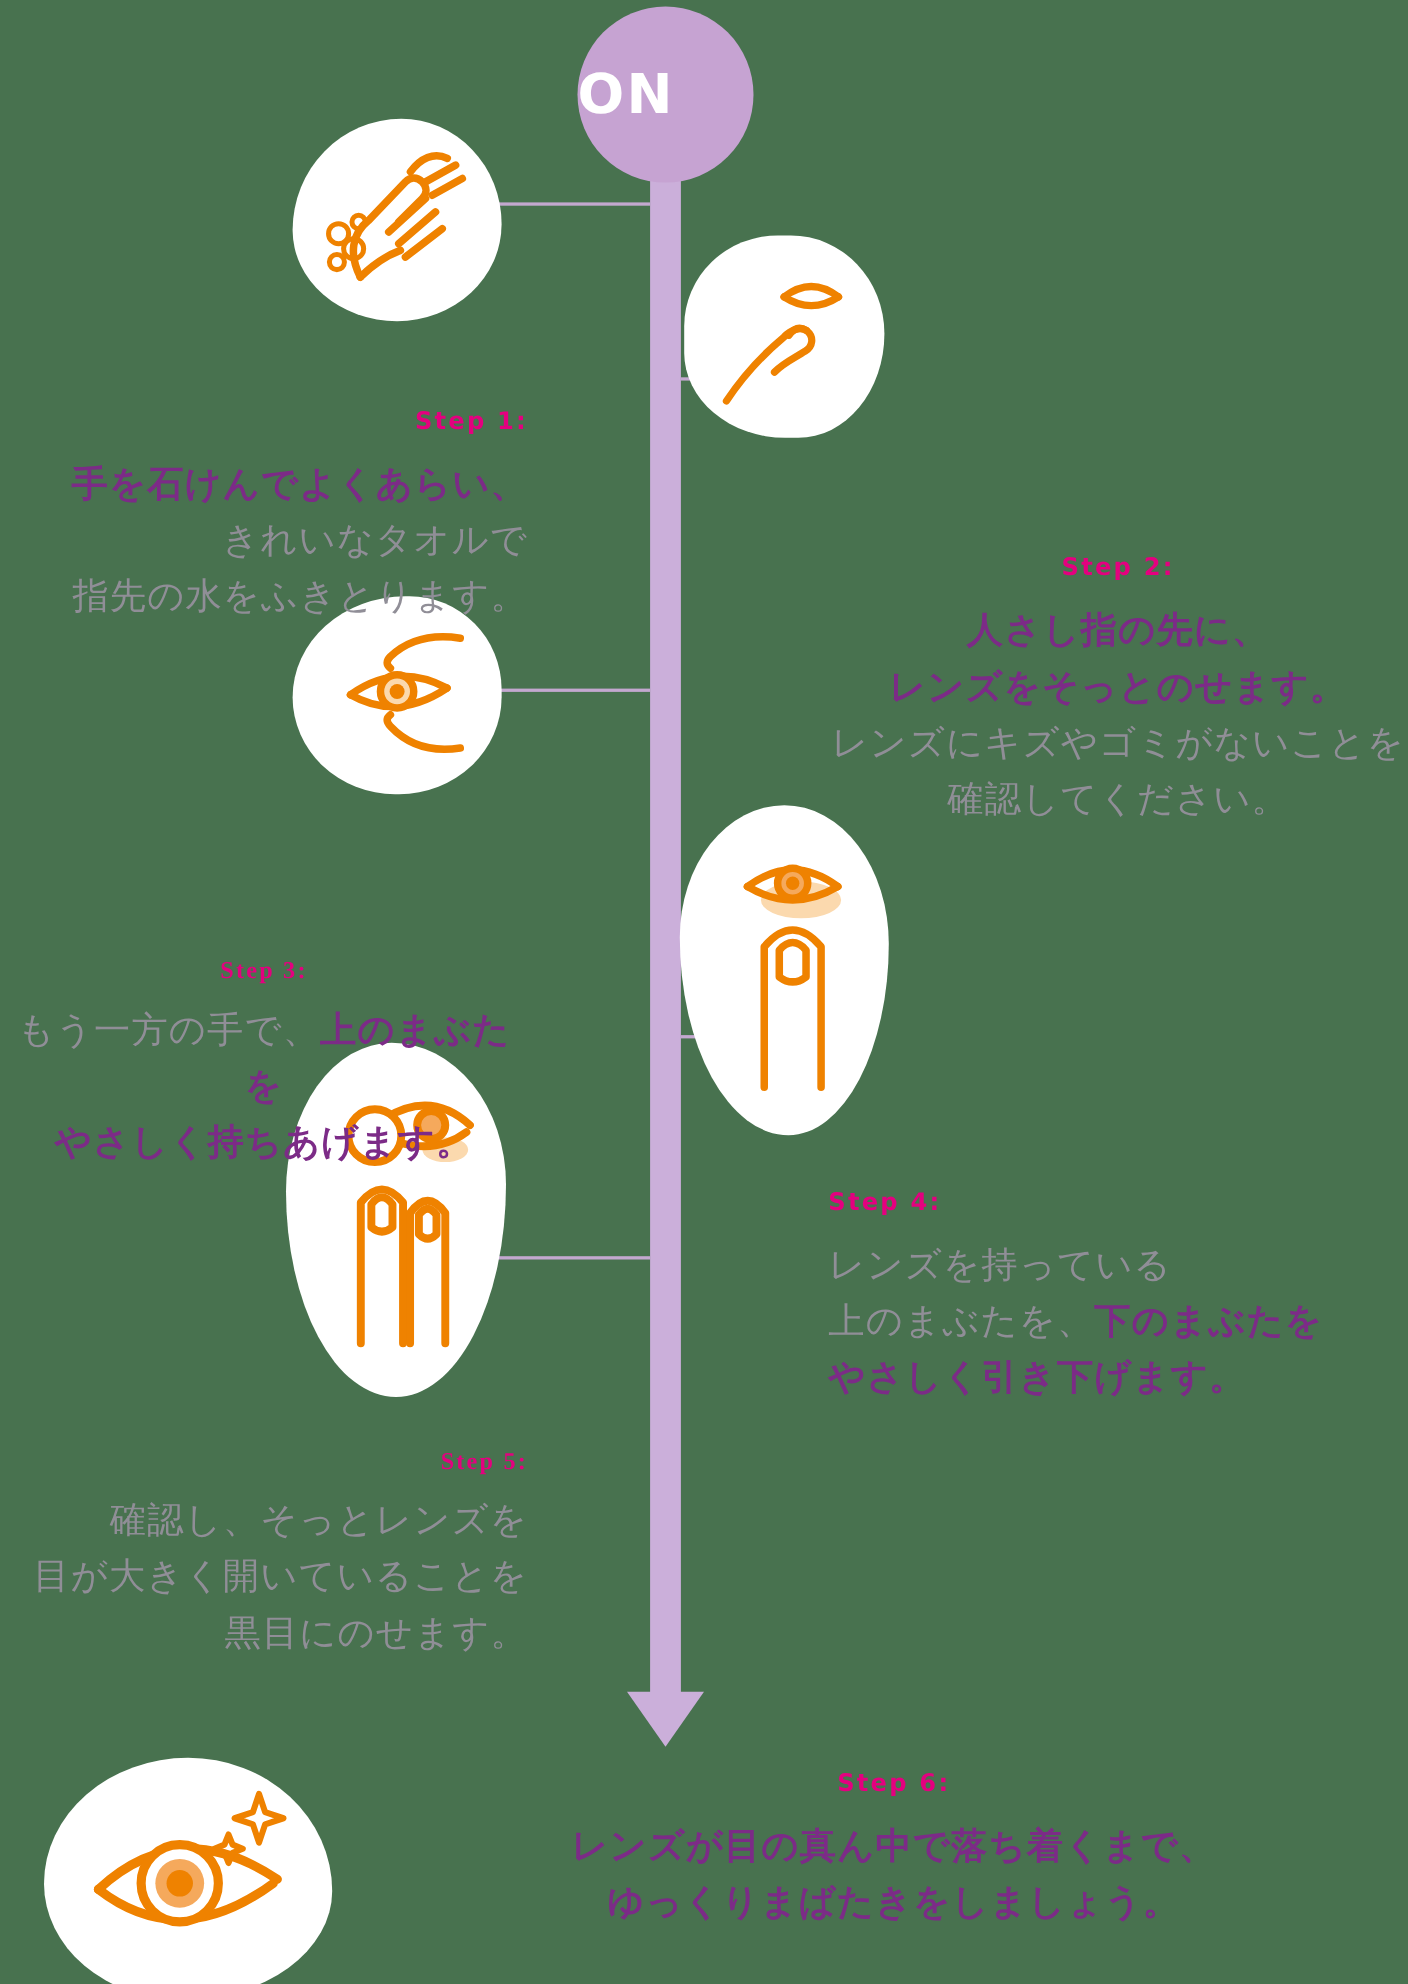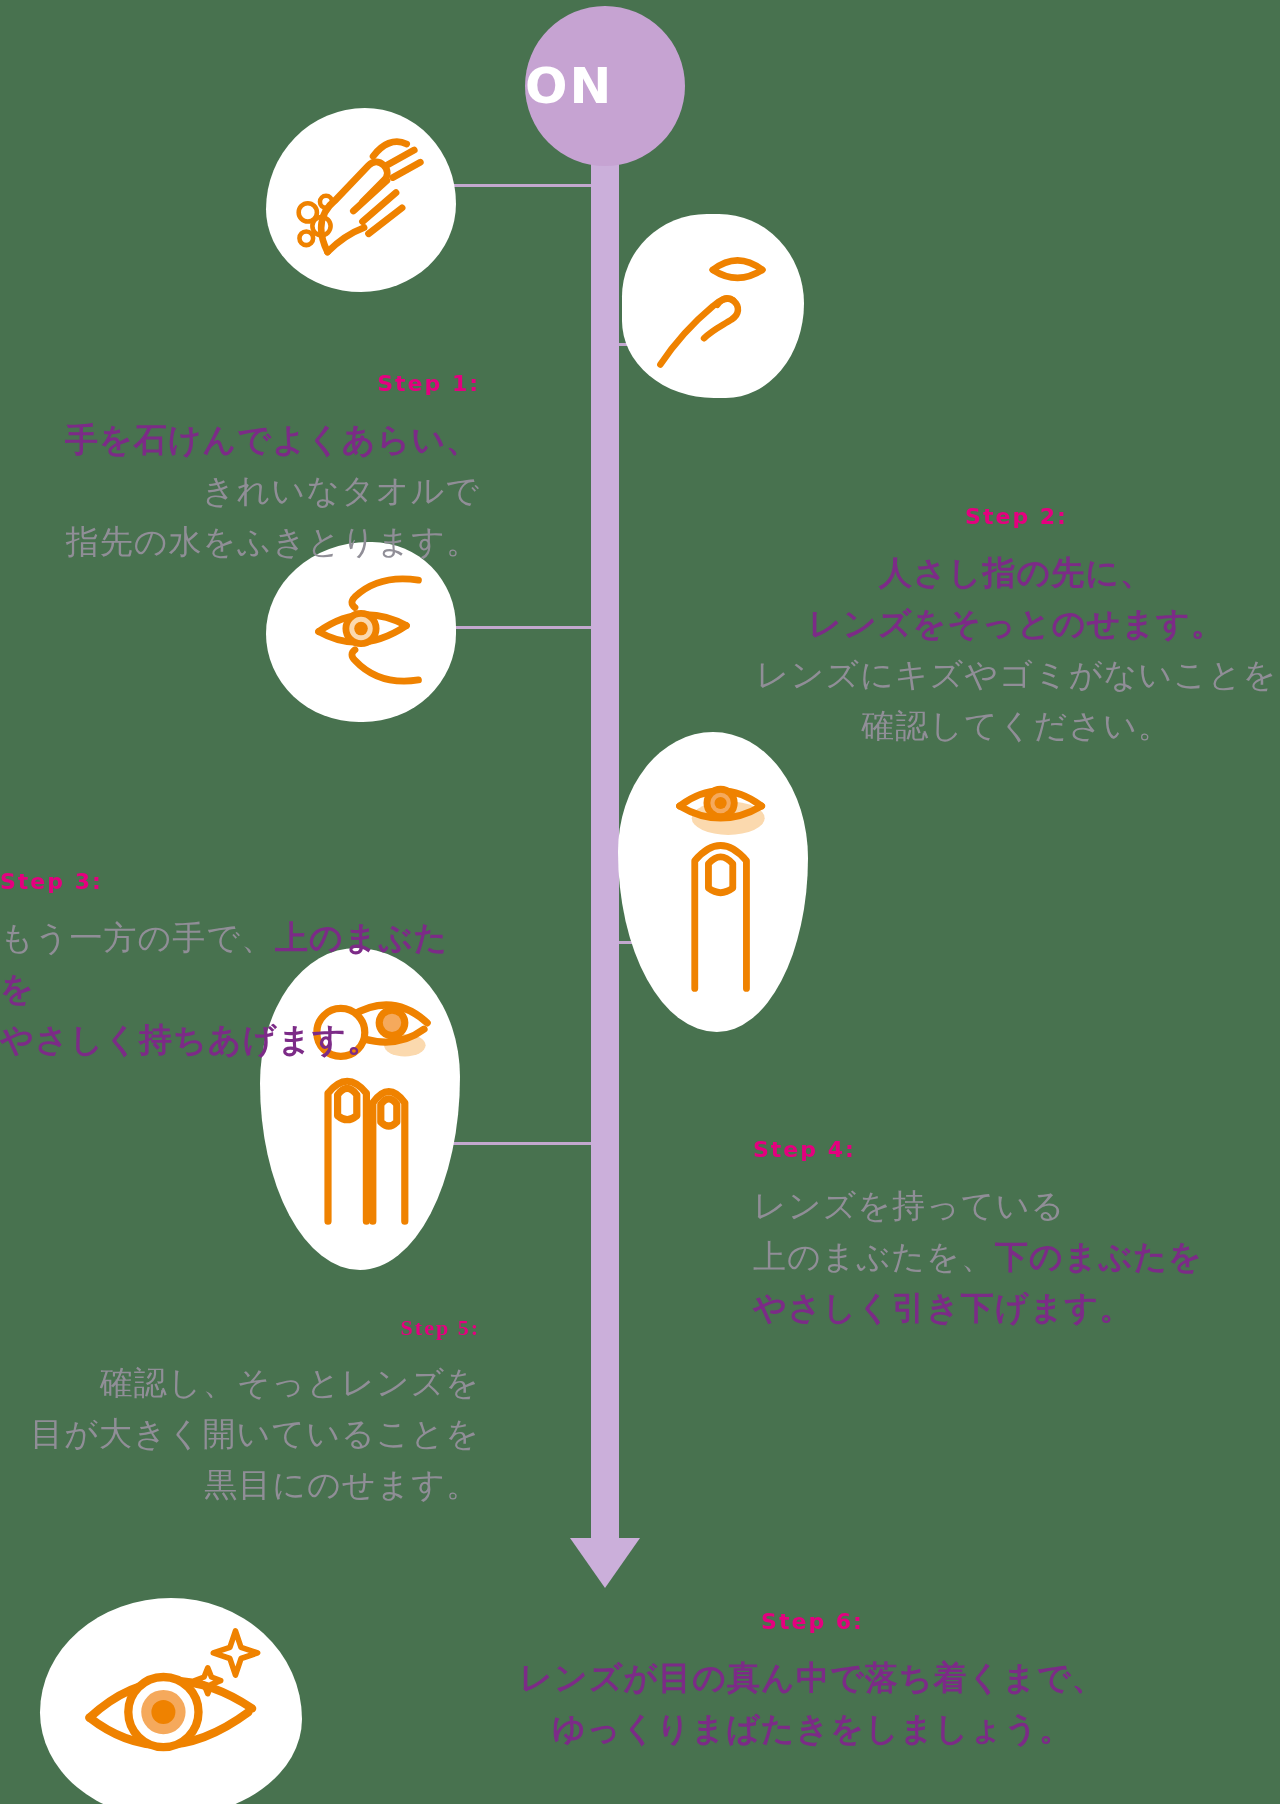--- a/index.html
+++ b/index.html
@@ -29,22 +29,22 @@
   .b2{left:622px;top:214px;width:182px;height:184px;border-radius:50% 50% 46% 54% / 48% 52% 55% 45%;}
   .b3{left:266px;top:542px;width:190px;height:180px;border-radius:55% 45% 50% 50% / 52% 48% 50% 50%;}
   .b4{left:618px;top:732px;width:190px;height:300px;border-radius:50% 50% 48% 52% / 40% 42% 58% 60%;}
   .b5{left:260px;top:948px;width:200px;height:322px;border-radius:48% 52% 50% 50% / 42% 40% 60% 58%;}
   .b6{left:40px;top:1598px;width:262px;height:220px;border-radius:50% 50% 52% 48% / 52% 55% 45% 48%;}
   .blob svg{position:absolute;left:10%;top:8%;width:80%;height:84%;}
   
   .step-text{position:absolute;z-index:2;}
   .st1{top:362px;left:0;width:480px;text-align:right;}
   .st2{top:495px;left:753px;width:527px;text-align:center;}
-  .st3{top:860px;left:0;width:480px;text-align:left;}
-  .st4{top:1128px;left:753px;width:527px;text-align:left;}
+  .st3{top:860px;left:0;width:480px;text-align:center;font-family:Liberation Serif, serif;}
+  .st4{top:1072px;left:753px;width:527px;text-align:left;}
   .st5{top:1306px;left:0;width:480px;text-align:right;font-family:Liberation Serif, serif;}
   .st6{top:1600px;left:345px;width:935px;text-align:center;}
   .step-label{font-size:22px;font-weight:bold;letter-spacing:2px;line-height:44px;
     margin-bottom:8px;color:var(--pink,#e4007f);}
   .tline{font-size:33px;line-height:51px;letter-spacing:1px;}
   .seg-bold{color:var(--purple,#7c2b87);font-weight:bold;}
   .seg-gray{color:var(--gray,#908e97);font-weight:normal;}
   .ic{stroke:var(--orange,#ef8200);stroke-width:4.5;fill:none;stroke-linecap:round;stroke-linejoin:round;}
   .ic-thin{stroke:var(--orange,#ef8200);stroke-width:3;fill:none;stroke-linecap:round;stroke-linejoin:round;}
   .ic-peach{fill:var(--orange-light,#fbd9ae);stroke:none;}

